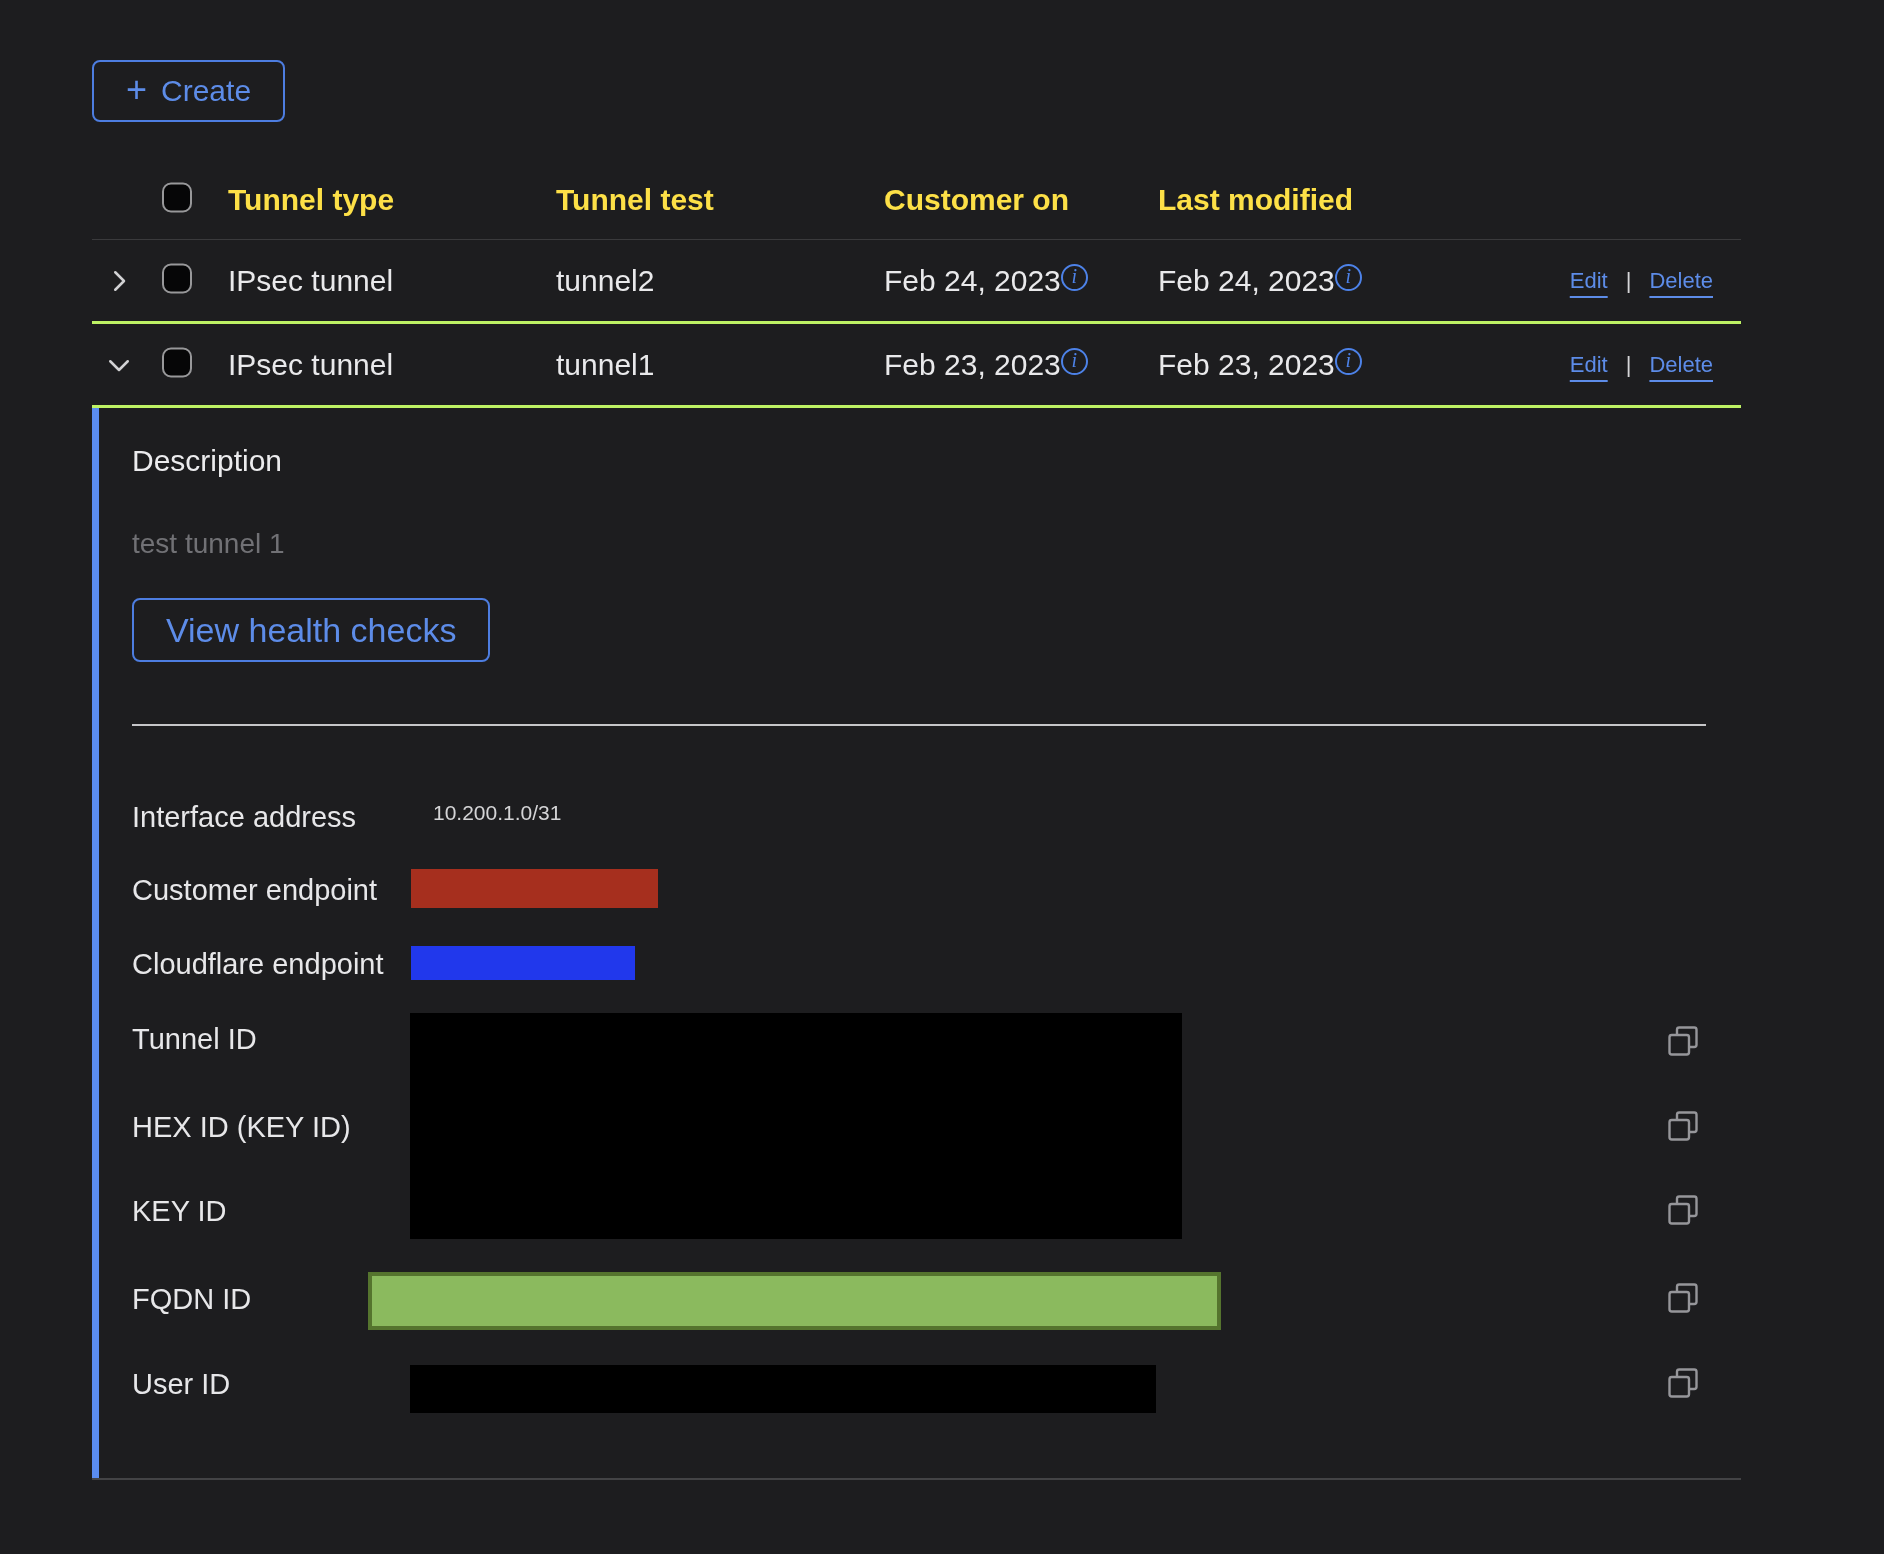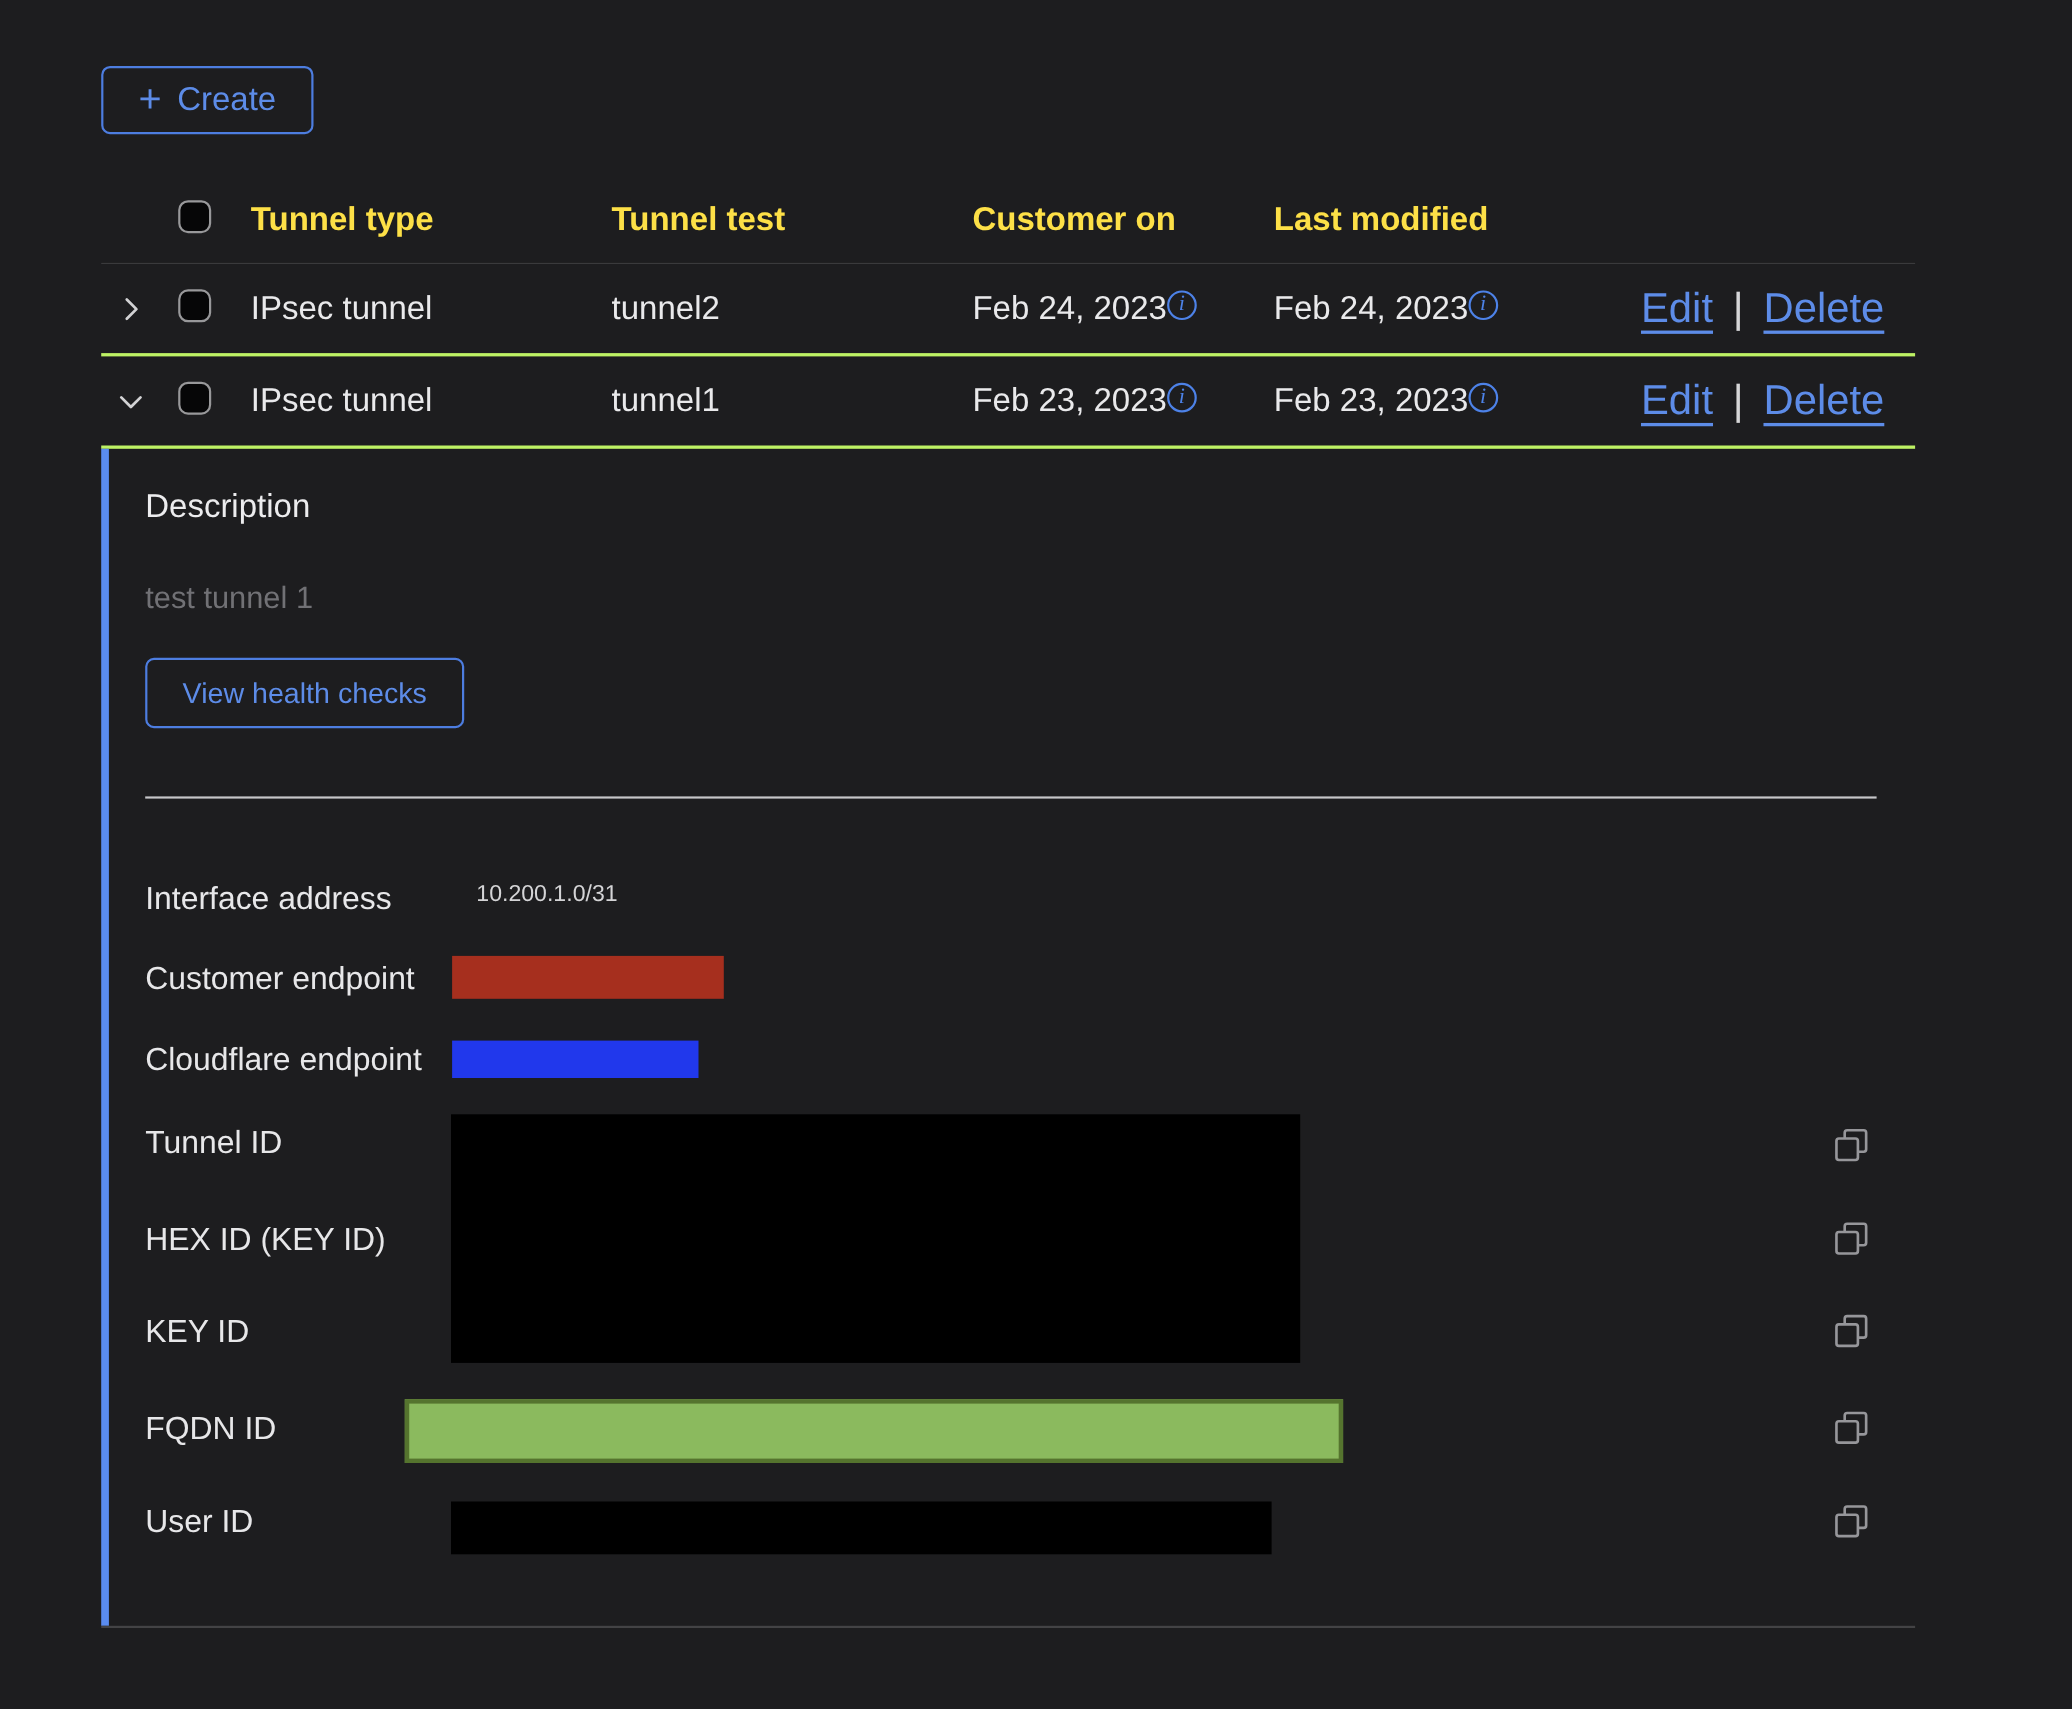--- a/index.html
+++ b/index.html
@@ -63,40 +63,40 @@
     border: 2px solid #4d82e8; border-radius: 50%;
     color: #4d82e8;
     font-family: "Liberation Serif", serif; font-style: italic;
     font-size: 20px; line-height: 1;
     display: flex; align-items: center; justify-content: center;
     cursor: pointer; background: none; padding: 0; padding-bottom: 2px;
   }
 
   .actions {
     position: absolute; right: 28px; top: 50%; transform: translateY(-50%);
-    display: flex; align-items: flex-start; gap: 18px; font-size: 38px;
+    display: flex; align-items: flex-start; gap: 18px; font-size: 22px;
   }
   .link { color: #5d8ce8; text-decoration: underline; text-underline-offset: 8px; cursor: pointer; }
   .action-sep { color: #d6d6d8; }
 
   .chev { display: block; }
 
   
   .detail { position: absolute; left: 92px; top: 408px; width: 1649px; height: 1073px; }
   .accent-bar { position: absolute; left: 0; top: 0; width: 7px; height: 1070px; background: #5a8cf0; }
 
   .desc-label { position: absolute; left: 40px; top: 36px;  font-size: 30px; color: #ececee; }
   .desc-value { position: absolute; left: 40px; top: 120px; font-size: 28px; color: #717175; }
 
   .health-btn {
     position: absolute; left: 40px; top: 190px;
     height: 64px; padding: 4px 32px;
     background: transparent;
     border: 2px solid #4d7de0; border-radius: 8px;
-    color: #5d8ce8; font-size: 26px;
+    color: #5d8ce8; font-size: 34px;
     font-family: "Liberation Sans", sans-serif;
     cursor: pointer;
   }
 
   .detail-divider { position: absolute; left: 40px; top: 316px; width: 1574px; height: 0; border-top: 2px solid #c6c6c8; }
 
   .flabel { position: absolute; left: 40px; font-size: 29px; color: #e7e7e9; white-space: nowrap; }
   .fvalue { position: absolute; font-size: 21px; color: #d4d4d6; white-space: nowrap; }
 
   .redaction { position: absolute; }

